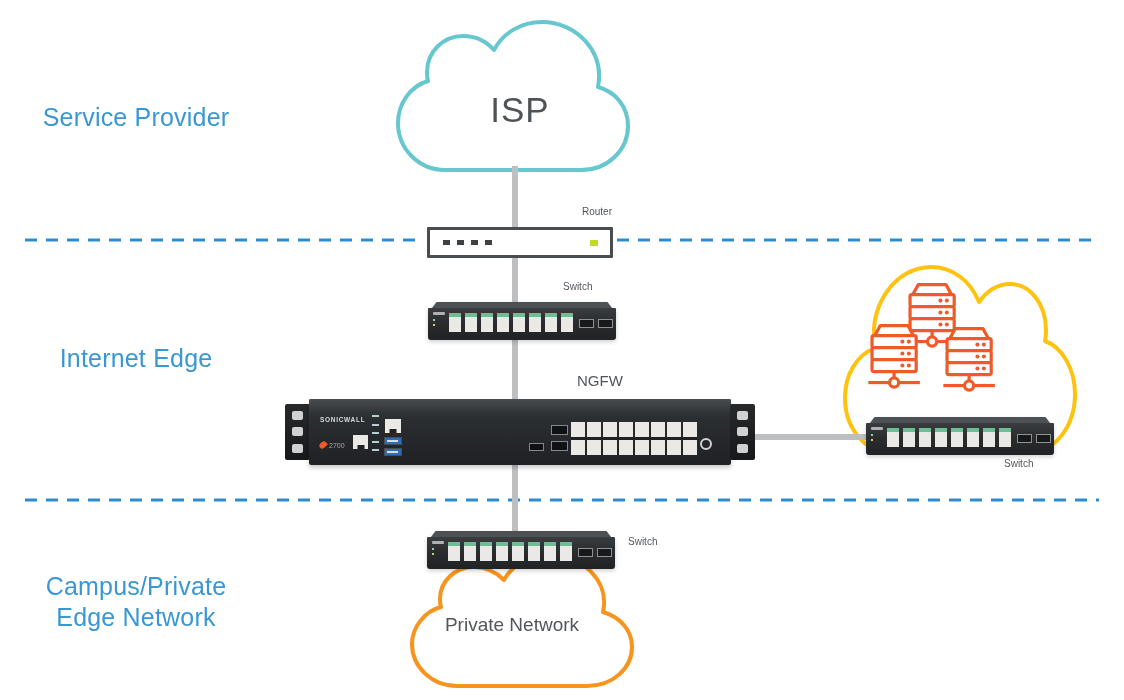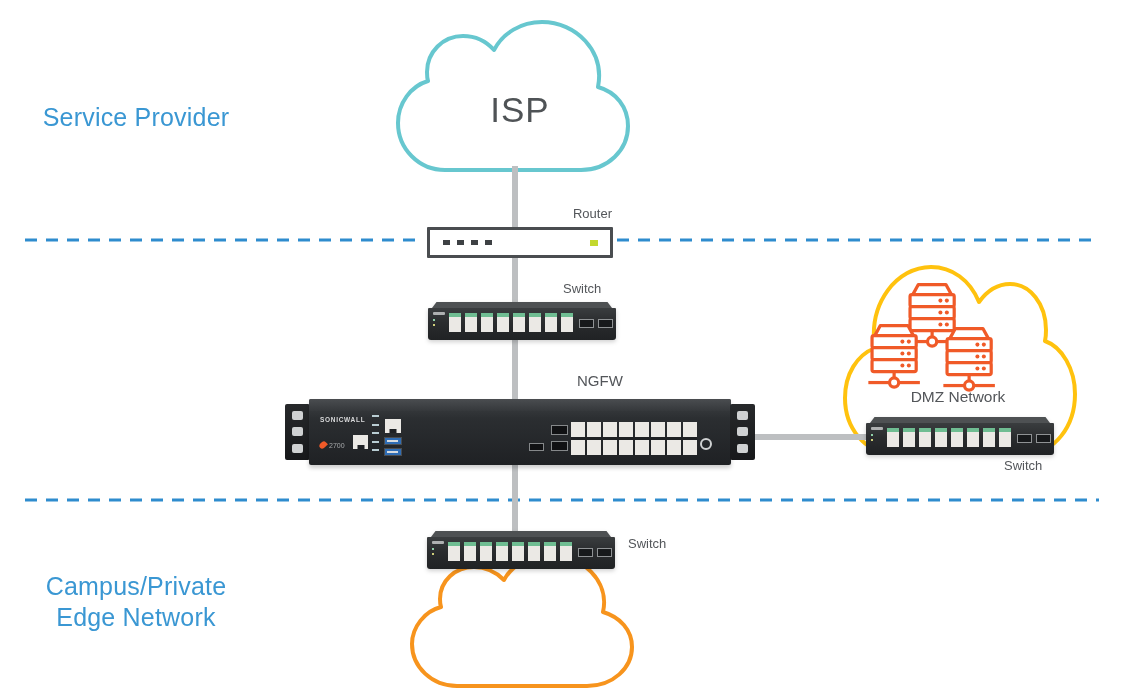--- a/index.html
+++ b/index.html
@@ -8,21 +8,21 @@
     position:relative; width:1124px; height:700px; background:#ffffff;
     font-family:"Liberation Sans", sans-serif; overflow:hidden;
   }
   #canvas { position:absolute; left:0; top:0; }
 
   
   .section-label {
     position:absolute; left:21px; width:230px; text-align:center;
     color:#3A97D3; font-size:25px; letter-spacing:.2px; line-height:31px;
   }
-  .device-label { position:absolute; color:#53565A; font-size:13px; }
+  .device-label { position:absolute; color:#53565A; font-size:10px; }
   .isp-label   { position:absolute; left:430px; top:90px; width:180px; text-align:center;
                  color:#4F5356; font-size:35px; letter-spacing:1px; }
   .ngfw-label  { font-size:15px; }
   .dmz-label   { position:absolute; left:868px; top:388px; width:180px; text-align:center;
                  color:#53565A; font-size:15.5px; }
   .priv-label  { position:absolute; left:412px; top:614px; width:200px; text-align:center;
                  color:#53565A; font-size:19px; }
 
   
   .router {
@@ -167,32 +167,33 @@
     <g stroke="currentColor" stroke-width="6" color="#BDBFC1">
       <line x1="515" y1="166" x2="515" y2="232"></line>
       <line x1="515" y1="252" x2="515" y2="312"></line>
       <line x1="515" y1="332" x2="515" y2="410"></line>
       <line x1="515" y1="458" x2="515" y2="545"></line>
       <line x1="755" y1="437" x2="880" y2="437"></line>
     </g>
   </svg>
 
   <div class="section-label" style="top:102px">Service Provider</div>
+  <div class="section-label" style="top:343px">Internet Edge</div>
   <div class="section-label" style="top:571px">
     <span>Campus/Private</span><br>
     <span>Edge Network</span>
   </div>
 
   <div class="isp-label">ISP</div>
   <div class="device-label" style="left:540px; top:206px; width:72px; text-align:right">Router</div>
   <div class="device-label" style="left:563px; top:281px">Switch</div>
   <div class="device-label ngfw-label" style="left:577px; top:372px">NGFW</div>
-  <div class="dmz-label">DMZ Network</div>
   <div class="device-label" style="left:1004px; top:458px">Switch</div>
   <div class="device-label" style="left:628px; top:536px">Switch</div>
+  <div class="priv-label">Private Network</div>
 
   <div class="router">
     <div class="dip"></div>
     <div class="dip"></div>
     <div class="dip"></div>
     <div class="dip"></div>
     <div class="led-green"></div>
   </div>
 
   <div class="switch" style="left:428px; top:302px">

